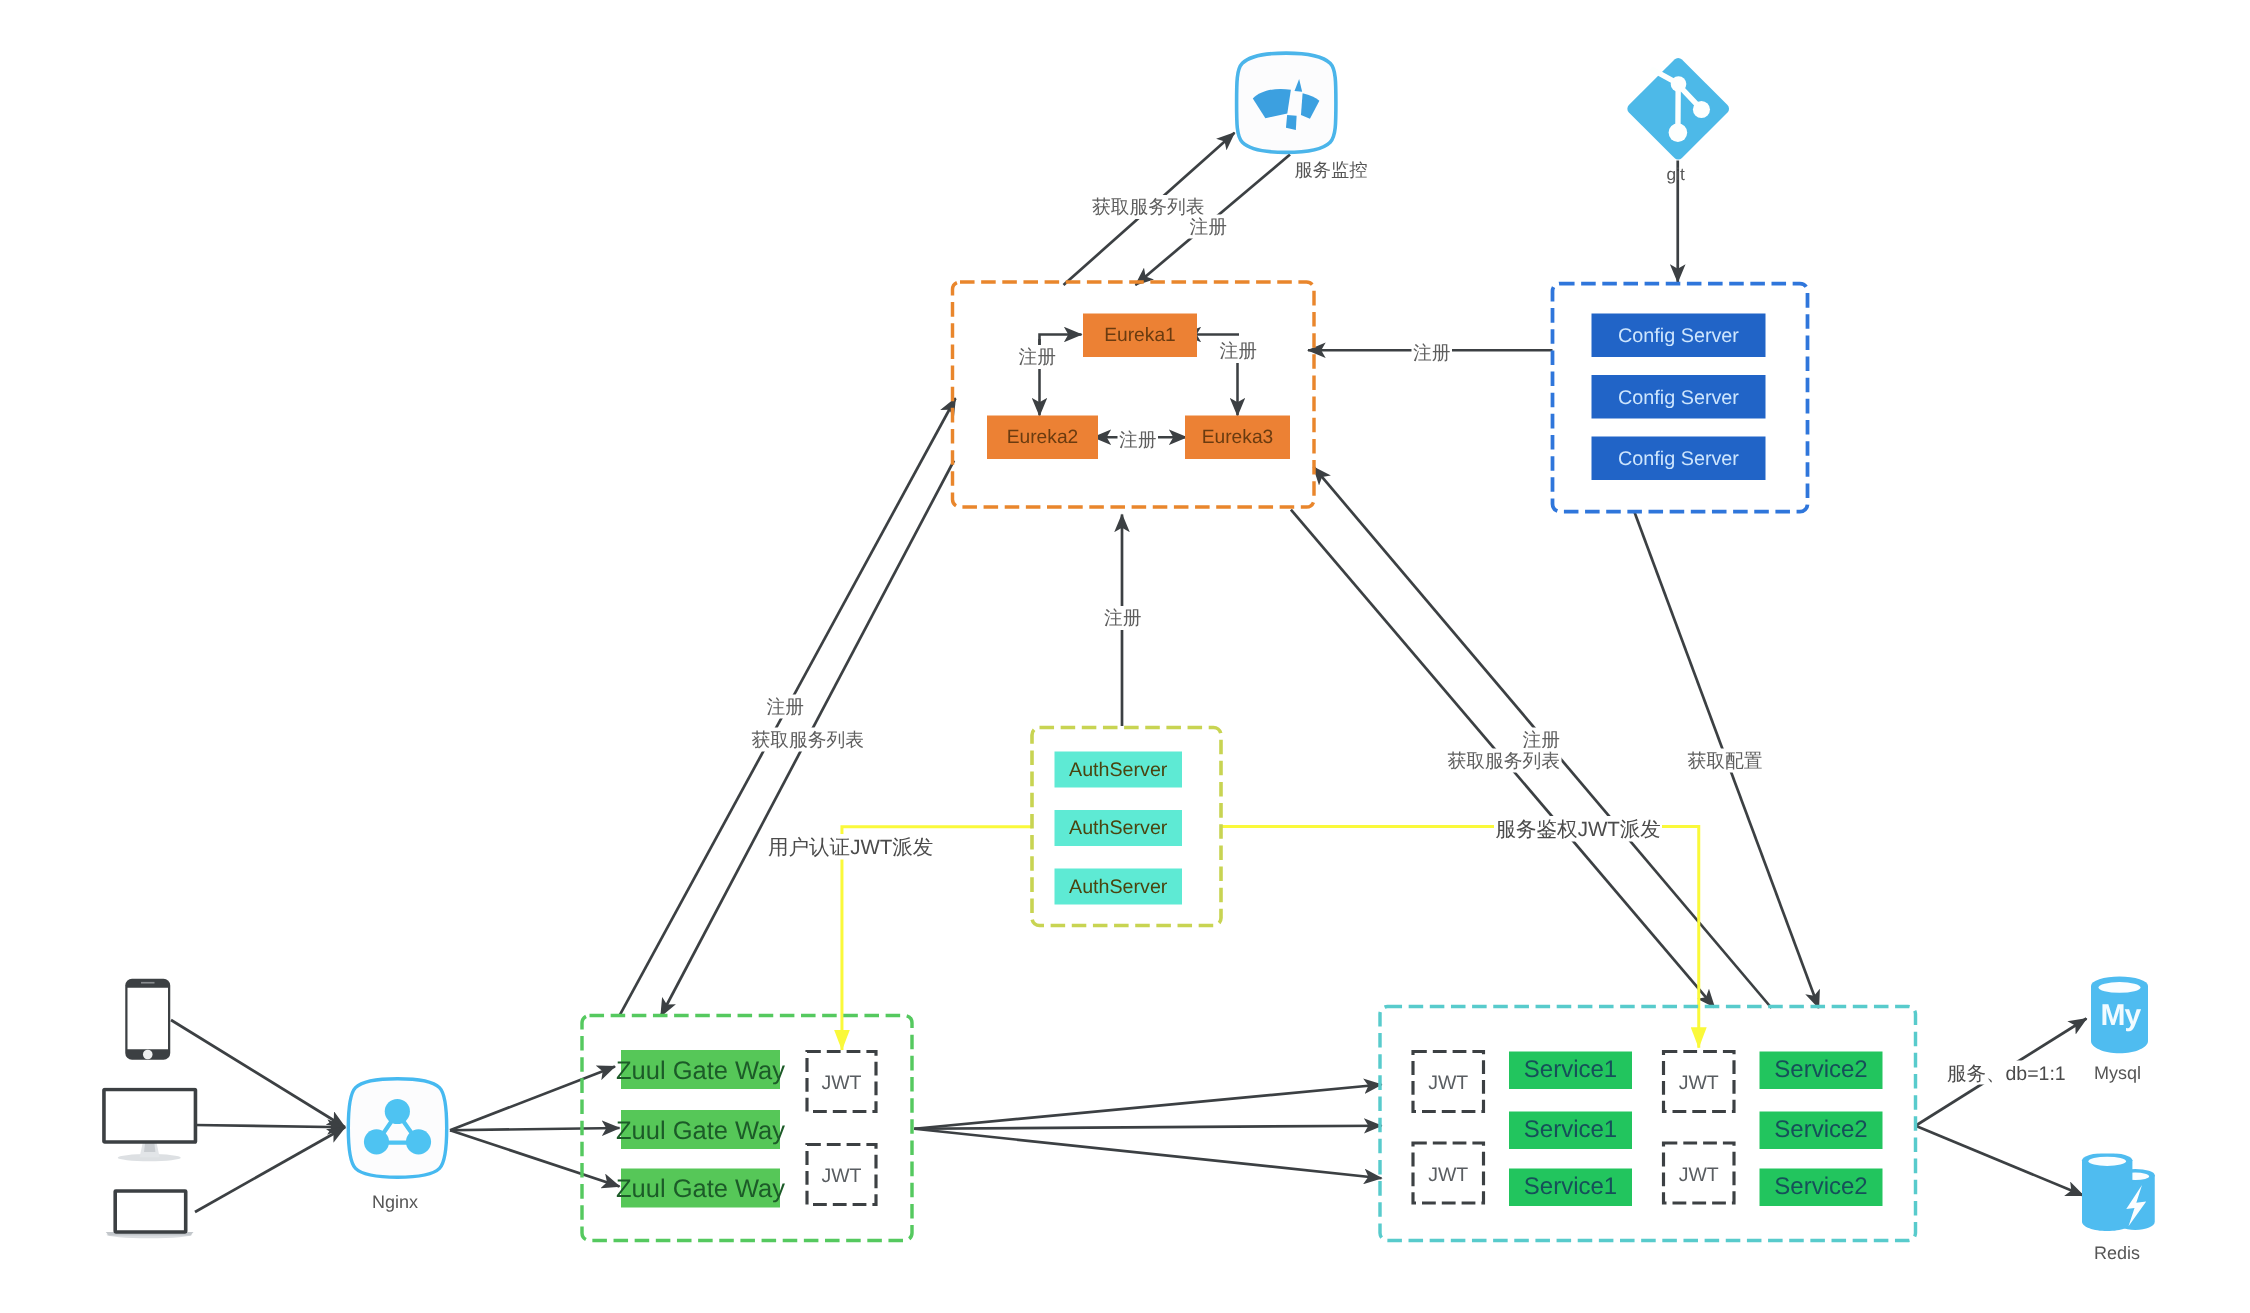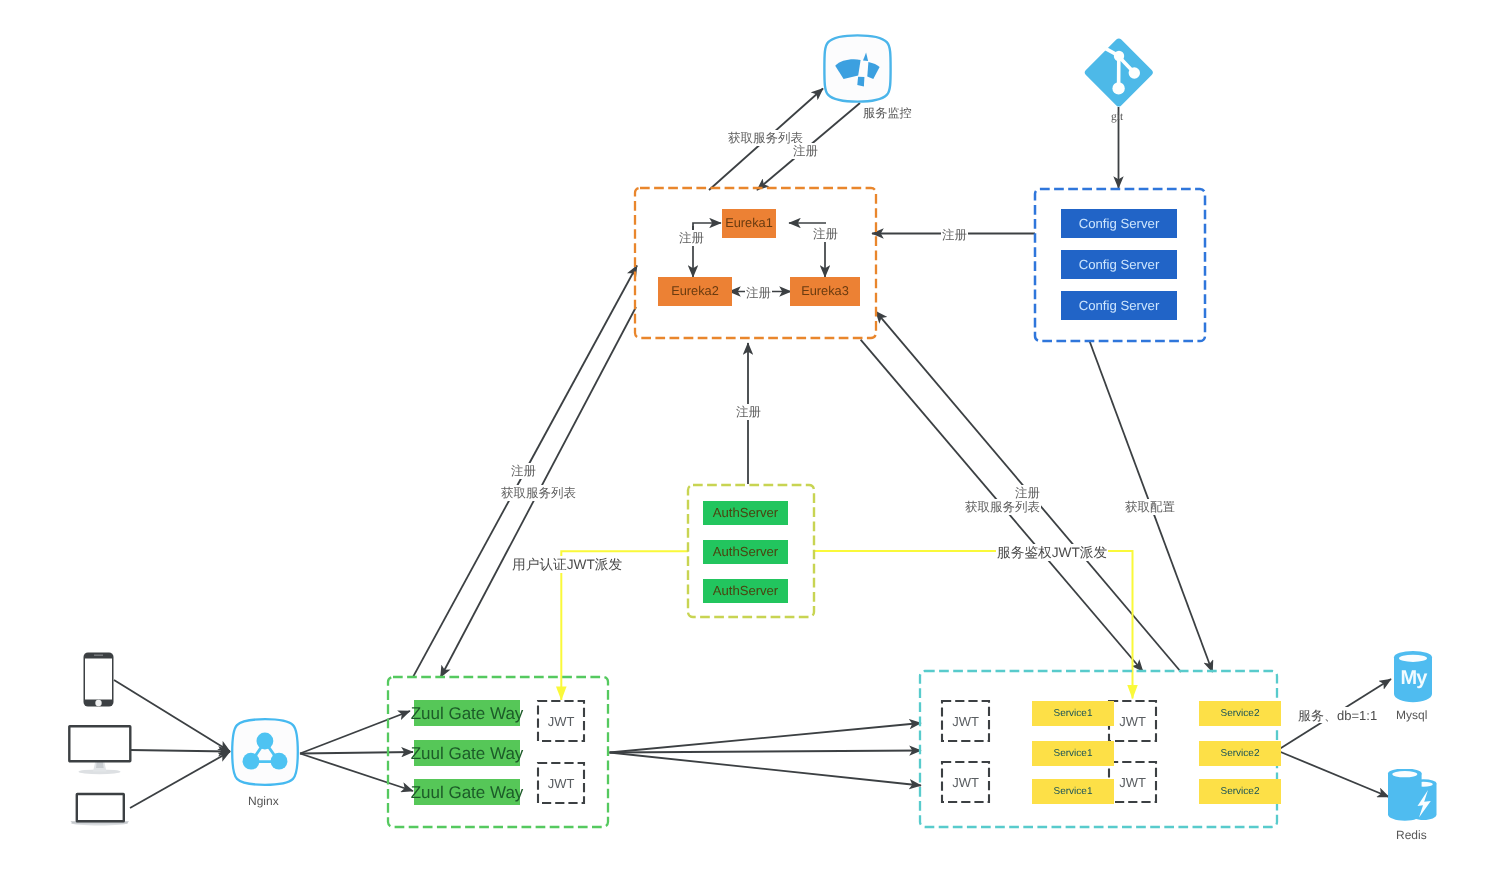--- a/index.html
+++ b/index.html
@@ -7,23 +7,23 @@
   #canvas{position:relative;width:1500px;height:875px;background:#ffffff;overflow:hidden;
           font-family:"Liberation Sans","DejaVu Sans",sans-serif;
           -webkit-font-smoothing:antialiased;text-rendering:geometricPrecision;}
   .abs{position:absolute;}
   svg.layer{position:absolute;left:0;top:0;width:1500px;height:875px;pointer-events:none;}
 
   .box{position:absolute;display:flex;align-items:center;justify-content:center;
        font-size:13px;line-height:1;white-space:nowrap;}
   .box-eureka{background:#EC8134;color:#6A3B10;font-size:12.8px;}
   .box-config{background:#2164C7;color:#CDE5FD;font-size:13.2px;}
-  .box-auth{background:#22c55e;color:#4A4410;font-size:13.1px;}
+  .box-auth{background:#5eead4;color:#4A4410;font-size:13.1px;}
   .box-zuul{background:#56C758;color:#1C5B28;font-size:17px;}
-  .box-service{background:#fde047;color:#165059;font-size:10px;margin-left:26px;}
+  .box-service{background:#22c55e;color:#165059;font-size:16px;}
   .box-jwt{background:transparent;color:#595D61;font-size:13px;text-align:right;}
 
   .lbl{position:absolute;font-size:12.5px;color:#5E5E5E;white-space:nowrap;line-height:1;
        background:#fff;padding:1.5px 1px;}
   .lbl-lg{font-size:13.7px;color:#4B4B4B;}
   .lbl-node{position:absolute;font-size:12px;color:#565656;white-space:nowrap;line-height:1;}
 </style>
 </head>
 <body>
 
@@ -101,21 +101,21 @@
     <g fill="none" stroke="#3C4043" stroke-width="2.1" stroke-dasharray="9.2 4">
       <rect x="538" y="701" width="46" height="40"></rect>
       <rect x="538" y="763" width="46" height="40"></rect>
       <rect x="942" y="701" width="47" height="40"></rect>
       <rect x="942" y="762" width="47" height="40"></rect>
       <rect x="1109" y="701" width="47" height="40"></rect>
       <rect x="1109" y="762" width="47" height="40"></rect>
     </g>
   </svg>
 
-  <div class="box box-eureka" style="left:722px;top:209px;width:54px;height:29px;">Eureka1</div>
+  <div class="box box-eureka" style="left:722px;top:209px;width:76px;height:29px;">Eureka1</div>
   <div class="box box-eureka" style="left:658px;top:277px;width:74px;height:29px;">Eureka2</div>
   <div class="box box-eureka" style="left:790px;top:277px;width:70px;height:29px;">Eureka3</div>
 
   <div class="box box-config" style="left:1061px;top:209px;width:116px;height:29px;">Config Server</div>
   <div class="box box-config" style="left:1061px;top:250px;width:116px;height:29px;">Config Server</div>
   <div class="box box-config" style="left:1061px;top:291px;width:116px;height:29px;">Config Server</div>
 
   <div class="box box-auth" style="left:703px;top:501px;width:85px;height:24px;">AuthServer</div>
   <div class="box box-auth" style="left:703px;top:540px;width:85px;height:24px;">AuthServer</div>
   <div class="box box-auth" style="left:703px;top:579px;width:85px;height:24px;">AuthServer</div>
@@ -187,21 +187,21 @@
       <path d="M19.0,9.6 L36.0,18.9"></path>
       <path d="M35.8,19.2 L35.6,51.5"></path>
       <path d="M36.5,20.2 L51.2,35.8"></path>
     </g>
     <g fill="#FDFFFE">
       <circle cx="36.0" cy="19.0" r="5.2"></circle>
       <circle cx="51.3" cy="36.0" r="5.7"></circle>
       <circle cx="35.6" cy="51.4" r="6.2"></circle>
     </g>
   </svg>
-  <div class="lbl-node" style="left:1111px;top:112px;font-size:11.5px;font-family:Liberation Serif, serif;">git</div>
+  <div class="lbl-node" style="left:1111px;top:112px;font-size:11.5px;">git</div>
 
   <svg class="abs" style="left:1392px;top:650px;width:42px;height:56px;" viewBox="0 0 42 56">
     <path d="M2,7.3 L2,44 C2,48.4 10.5,52.2 21,52.2 C31.5,52.2 40,48.4 40,44 L40,7.3 Z" fill="#4FBCF0"></path>
     <ellipse cx="21" cy="7.3" rx="19" ry="6.3" fill="#4FBCF0"></ellipse>
     <ellipse cx="21" cy="8.3" rx="14" ry="3.6" fill="#FAFDFF"></ellipse>
     <text x="21.5" y="33.5" font-family="Liberation Sans, sans-serif" font-size="20" font-weight="bold" fill="#F2FBFF" text-anchor="middle" letter-spacing="-0.8">My</text>
   </svg>
   <div class="lbl-node" style="left:1396px;top:709px;">Mysql</div>
 
   <svg class="abs" style="left:1386px;top:769px;width:53px;height:52px;" viewBox="0 0 53 52">

